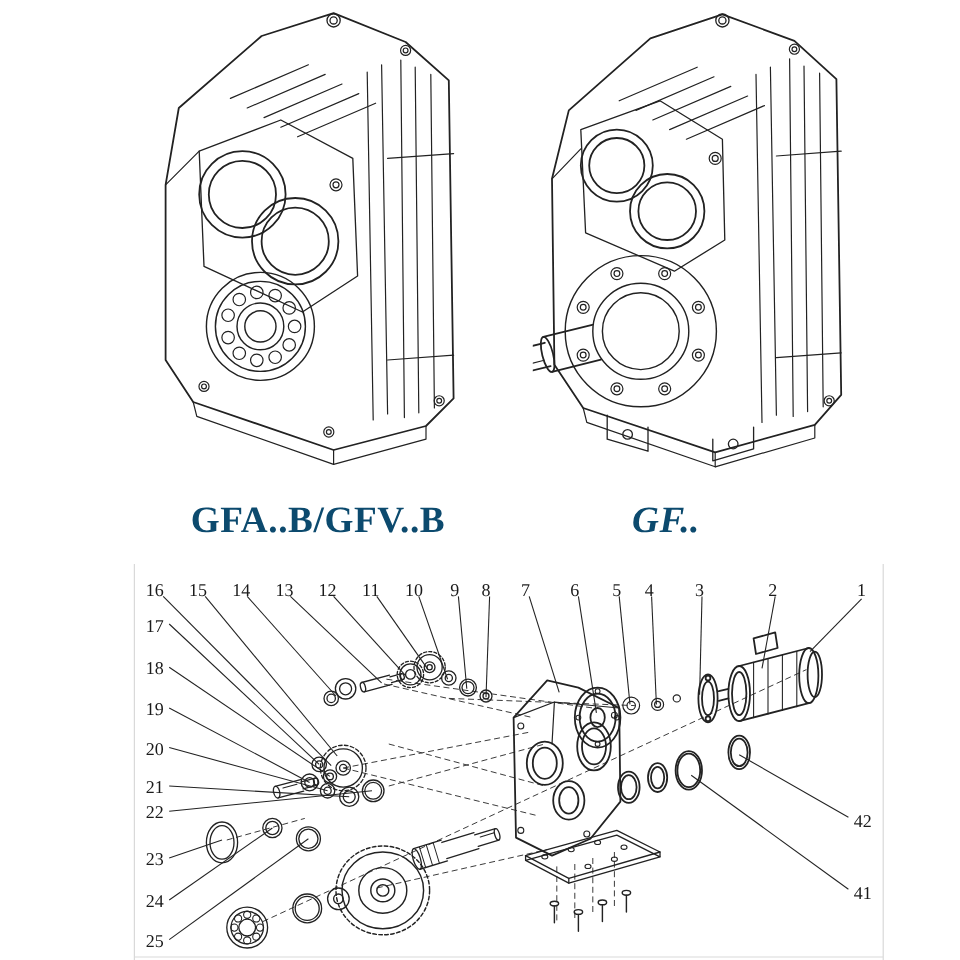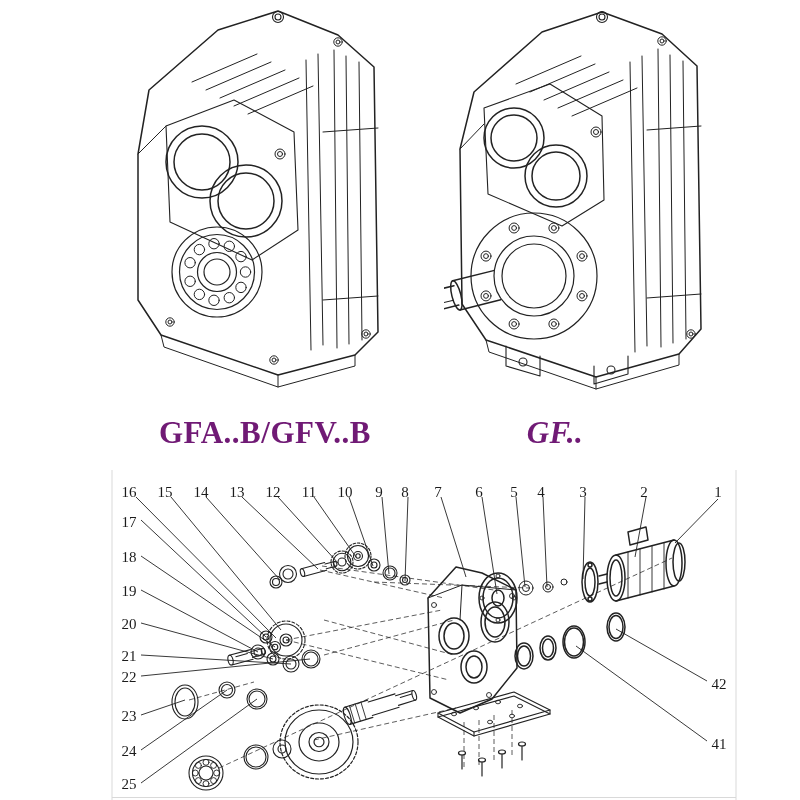--- a/index.html
+++ b/index.html
@@ -2,21 +2,21 @@
 <html><head>
 <meta charset="utf-8">
 <style>
   html,body{margin:0;padding:0;background:#ffffff;}
   .page{position:relative;width:800px;height:800px;background:#ffffff;overflow:hidden;
         font-family:"Liberation Serif","DejaVu Serif",serif;}
   .drawing{position:absolute;padding-left:24px;}
   svg{display:block;}
   .ink{stroke:#222222;fill:none;stroke-width:1.5;stroke-linejoin:round;stroke-linecap:round;}
   .thin{stroke-width:1;}
-  .model-label{position:absolute;font-weight:700;font-size:31px;color:#701a75;
+  .model-label{position:absolute;font-weight:700;font-size:31px;color:#0c4a6e;
                text-align:center;letter-spacing:.5px;white-space:nowrap;}
   .callout{font-size:15px;fill:#1b1b1b;font-family:"Liberation Serif","DejaVu Serif",serif;}
 </style>
 </head>
 <body>
 
 <div class="page">
 
   <div class="drawing" style="left:98px;top:4px;width:300px;height:392px;">
     <svg viewBox="0 0 300 392" width="300" height="392">

